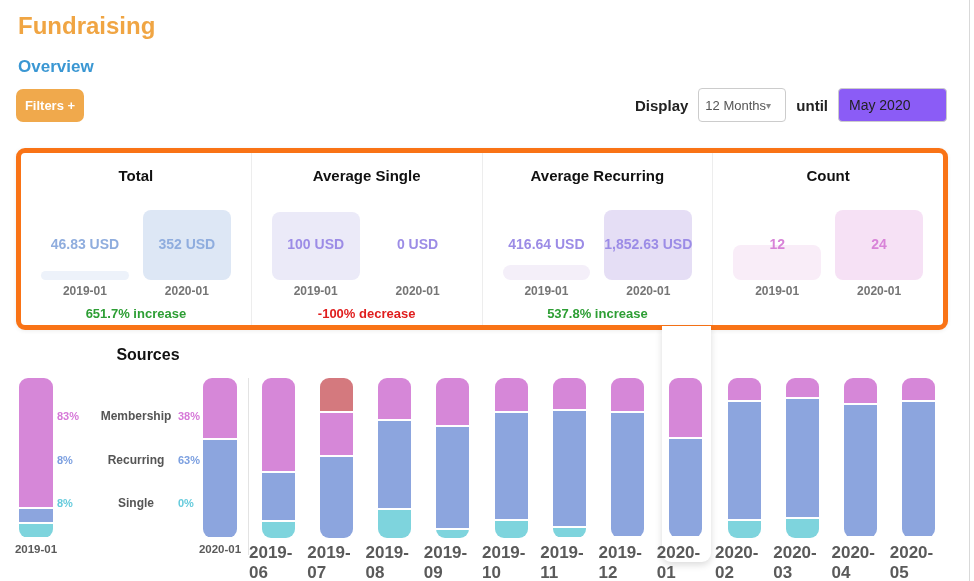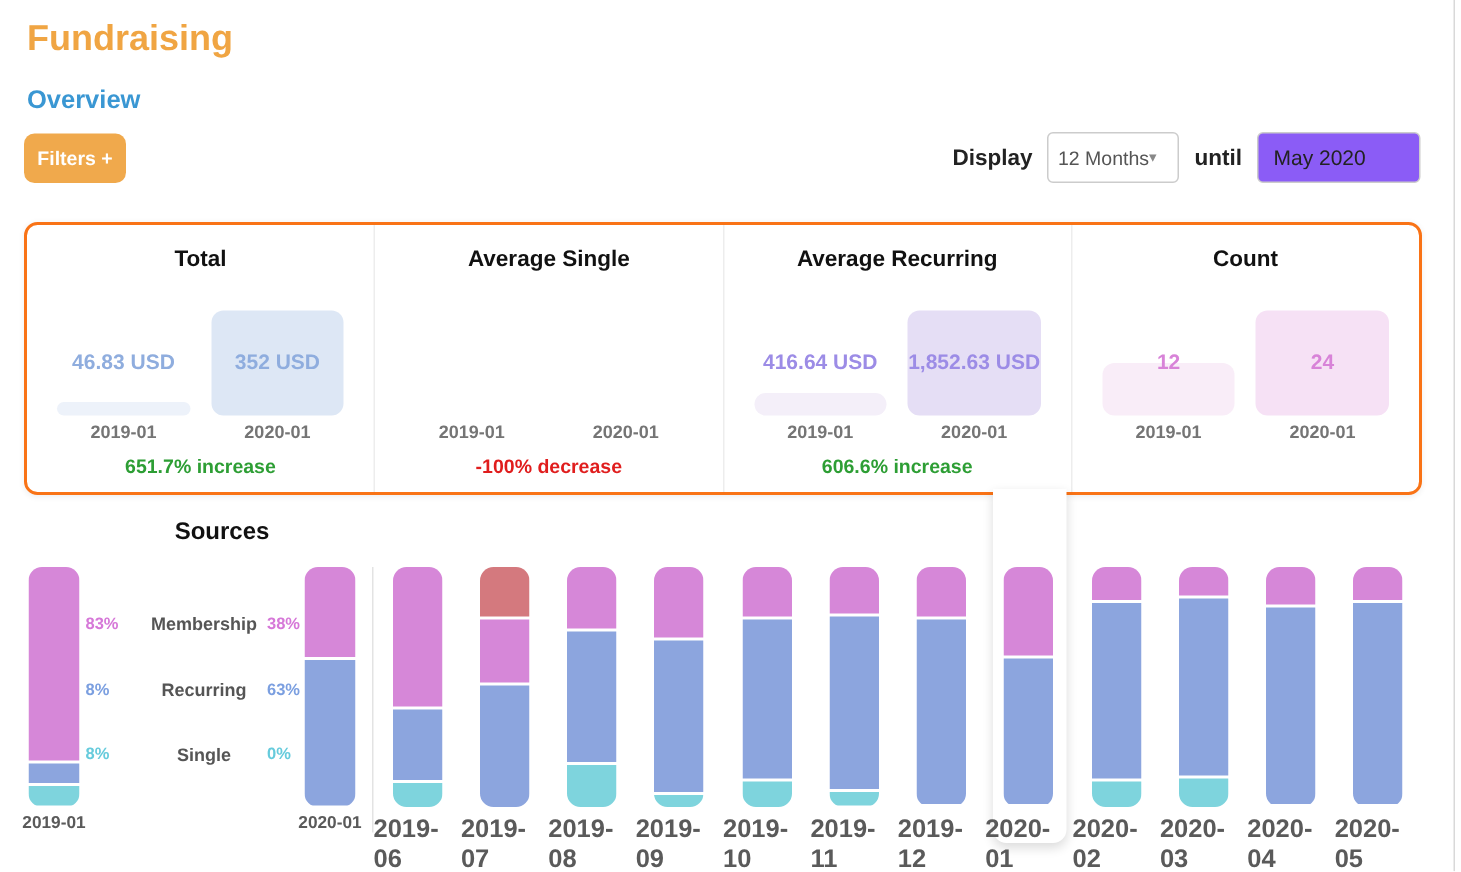--- a/index.html
+++ b/index.html
@@ -15,21 +15,21 @@
   .controls { position:absolute; right:27px; top:88px; height:34px; display:flex; align-items:center; gap:10px; }
   .ctl-label { font-size:15px; font-weight:bold; color:#222; }
   .select-box { width:88px; height:34px; border:1px solid #ccc; border-radius:4px; background:#fff;
     display:flex; align-items:center; padding:0 6px; cursor:pointer; }
   .select-box .val { font-size:13px; color:#555; }
   .select-box .caret { font-size:10px; color:#888; }
   .until-input { width:109px; height:34px; border:1px solid #ccc; border-radius:4px; background:#8b5cf6;
     font-size:14px; color:#222; padding:0 10px; font-family:inherit; }
 
   .stats-panel { position:absolute; left:16px; top:148px; width:932px; height:182px; background:#fff;
-    border:2px solid #f97316; border-radius:9px; box-shadow:0 1px 4px rgba(0,0,0,.07); display:flex; z-index:1; }
+    border:5px solid #f97316; border-radius:9px; box-shadow:0 1px 4px rgba(0,0,0,.07); display:flex; z-index:1; }
   .stat-card { flex:1; position:relative; padding-top:14px; }
   .stat-card + .stat-card { border-left:1px solid #ededed; }
   .stat-title { text-align:center; font-size:15px; font-weight:bold; color:#111; }
   .stat-bars { position:absolute; left:0; right:0; top:55px; height:72px; display:flex; padding:0 20px; gap:14px; }
   .stat-col { flex:1; position:relative; }
   .stat-bar { position:absolute; bottom:0; left:0; right:0; border-radius:8px; }
   .stat-value { position:absolute; left:-8px; right:-8px; top:28px; text-align:center; font-size:14px; font-weight:bold; z-index:2; }
   .stat-dates { position:absolute; left:0; right:0; top:131px; display:flex; padding:0 20px; gap:14px; }
   .stat-date { flex:1; text-align:center; font-size:12px; font-weight:bold; color:#757575; }
   .stat-change { position:absolute; left:0; right:0; top:153px; text-align:center; font-size:13px; font-weight:bold; }
@@ -98,20 +98,30 @@
       </div>
       <div class="stat-dates">
         <div class="stat-date">2019-01</div>
         <div class="stat-date">2020-01</div>
       </div>
       <div class="stat-change" style="color: rgb(45, 158, 52);">651.7% increase</div>
     </div>
 
     <div class="stat-card">
       <div class="stat-title">Average Single</div>
+      <div class="stat-bars">
+        <div class="stat-col">
+          <div class="stat-bar" style="height: 68px; background: rgb(235, 234, 248);"></div>
+          <div class="stat-value" style="color: rgb(156, 140, 230);">100 USD</div>
+        </div>
+        <div class="stat-col">
+
+          <div class="stat-value" style="color: rgb(156, 140, 230);">0 USD</div>
+        </div>
+      </div>
       <div class="stat-dates">
         <div class="stat-date">2019-01</div>
         <div class="stat-date">2020-01</div>
       </div>
       <div class="stat-change" style="color: rgb(224, 29, 29);">-100% decrease</div>
     </div>
 
     <div class="stat-card">
       <div class="stat-title">Average Recurring</div>
       <div class="stat-bars">
@@ -121,21 +131,21 @@
         </div>
         <div class="stat-col">
           <div class="stat-bar" style="height: 70px; background: rgb(229, 222, 245);"></div>
           <div class="stat-value" style="color: rgb(156, 140, 230);">1,852.63 USD</div>
         </div>
       </div>
       <div class="stat-dates">
         <div class="stat-date">2019-01</div>
         <div class="stat-date">2020-01</div>
       </div>
-      <div class="stat-change" style="color: rgb(45, 158, 52);">606.6% increase</div>
+      <div class="stat-change" style="color: rgb(45, 158, 52);">537.8% increase</div>
     </div>
 
     <div class="stat-card">
       <div class="stat-title">Count</div>
       <div class="stat-bars">
         <div class="stat-col">
           <div class="stat-bar" style="height: 35px; background: rgb(249, 237, 248);"></div>
           <div class="stat-value" style="color: rgb(216, 131, 216);">12</div>
         </div>
         <div class="stat-col">

